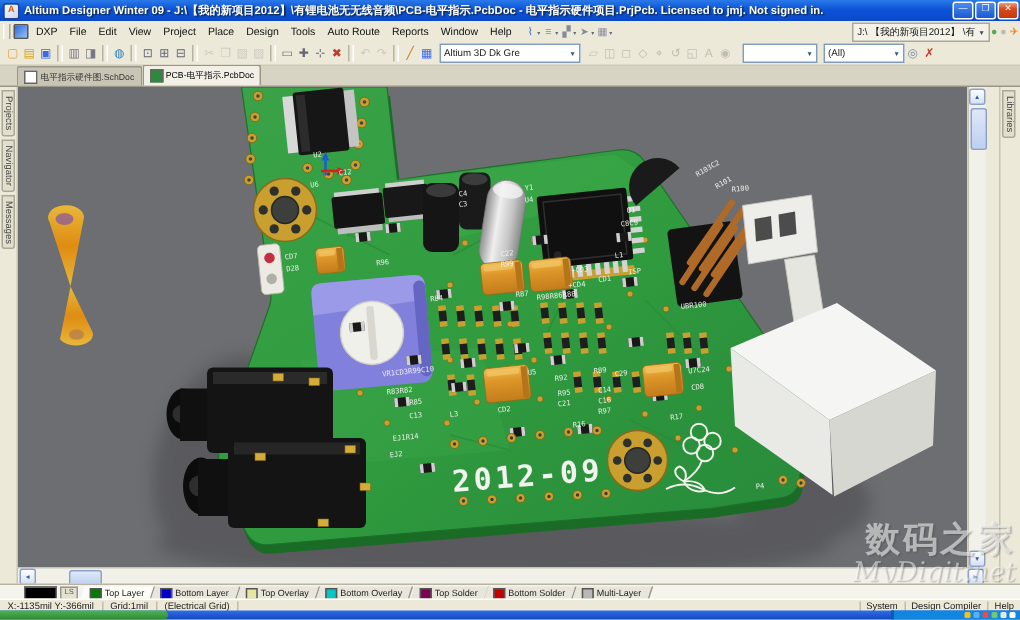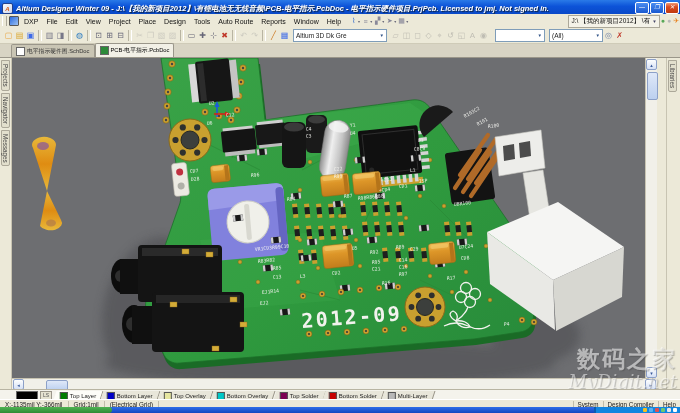--- a/index.html
+++ b/index.html
@@ -1,21 +1,21 @@
 <!DOCTYPE html>
 <html><head>
 <meta charset="utf-8">
 <style>
   html,body{margin:0;padding:0;}
   body{width:680px;height:413px;position:relative;overflow:hidden;
        font-family:"Liberation Sans",sans-serif;background:#ece9d8;
        -webkit-font-smoothing:antialiased;}
   
   #titlebar{position:absolute;left:0;top:0;width:680px;height:14px;
-    background:linear-gradient(#2a7ae8,#0c53d8 45%,#0a49c8);display:flex;align-items:flex-end;font-style:italic;}
+    background:linear-gradient(#2a7ae8,#0c53d8 45%,#0a49c8);display:flex;align-items:center;}
   #app-icon{width:9px;height:9px;margin:0 3px 0 2px;border-radius:2px;
     background:linear-gradient(135deg,#f8f8f8,#cfd8ef);border:1px solid #24418a;
     display:flex;align-items:center;justify-content:center;font-size:6px;color:#d85a10;font-weight:bold;}
   #title-text{color:#fff;font-size:7.5px;font-weight:bold;white-space:nowrap;overflow:hidden;
     text-shadow:1px 1px 1px #123;flex:1;}
   .win-btn{width:12px;height:10px;margin-right:1px;border-radius:2px;font-size:6px;line-height:9px;
     text-align:center;color:#fff;border:1px solid #fff;
     background:linear-gradient(#4a8cf0,#1b5ad0);}
   .win-btn.close{background:linear-gradient(#f0804a,#d television82c1b,#c22706);background:linear-gradient(#ef9a78,#d94a1e 40%,#c03a10);}
   

